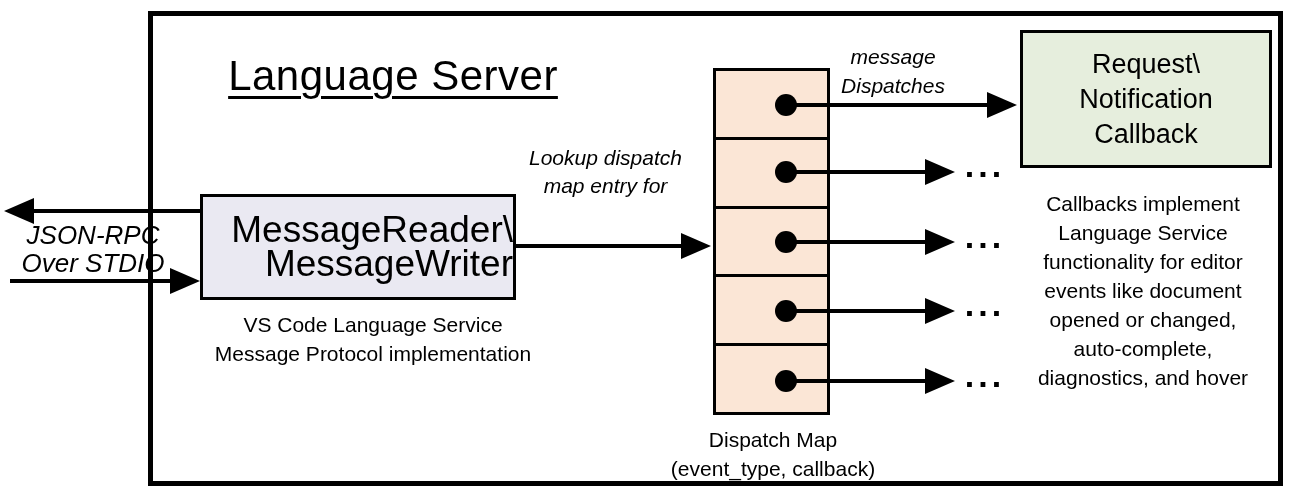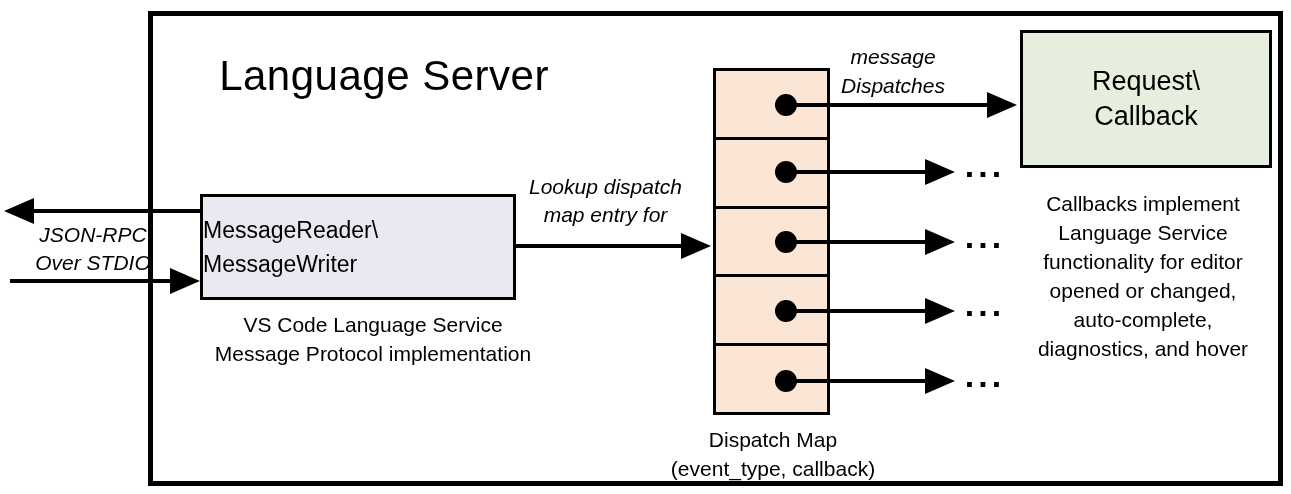--- a/index.html
+++ b/index.html
@@ -9,50 +9,51 @@
     background:#ffffff;
     font-family:"Liberation Sans", sans-serif;
     color:#000;
     overflow:hidden;
   }
   .outer-box{
     position:absolute;left:148px;top:11px;width:1135px;height:475px;
     border:5px solid #000;box-sizing:border-box;background:transparent;
   }
   .title{
-    position:absolute;left:219px;top:52px;width:330px;
+    position:absolute;left:228px;top:52px;width:330px;
     font-size:42px;line-height:48px;text-align:center;
+    text-decoration:underline;
     text-decoration-thickness:3px;
     text-underline-offset:6px;
     letter-spacing:0.5px;
   }
   .msg-box{
     position:absolute;left:200px;top:194px;width:316px;height:106px;
     background:#eae9f2;border:3px solid #000;box-sizing:border-box;
-    display:flex;flex-direction:column;align-items:flex-start;justify-content:center;
-    font-size:23px;line-height:34px;text-align:center;z-index:2;
+    display:flex;flex-direction:column;align-items:flex-end;justify-content:center;
+    font-size:37px;line-height:34px;text-align:center;z-index:2;
   }
   .cb-box{
     position:absolute;left:1020px;top:30px;width:252px;height:138px;
     background:#e6eedd;border:3px solid #000;box-sizing:border-box;
     display:flex;flex-direction:column;align-items:center;justify-content:center;
     font-size:27px;line-height:35px;text-align:center;z-index:2;
   }
   .dispatch-map{
     position:absolute;left:713px;top:68px;width:117px;height:347px;
     display:flex;flex-direction:column;z-index:2;
   }
   .dispatch-cell{
     flex:1;background:#fbe6d6;border:3px solid #000;box-sizing:border-box;
   }
   .dispatch-cell + .dispatch-cell{margin-top:-3px;}
   .lbl{position:absolute;text-align:center;z-index:6;}
   .italic{font-style:italic;}
-  .stdio-label{left:18px;top:221px;width:150px;font-size:21px;line-height:28px;}
-  .lookup-label{left:518px;top:173px;width:175px;font-size:21px;line-height:28px;}
+  .stdio-label{left:18px;top:221px;width:150px;font-size:26px;line-height:28px;}
+  .lookup-label{left:518px;top:144px;width:175px;font-size:21px;line-height:28px;}
   .dispatches-label{left:818px;top:42px;width:150px;font-size:21px;line-height:29px;}
   .msg-caption{left:203px;top:310px;width:340px;font-size:21px;line-height:29px;}
   .map-caption{left:628px;top:425px;width:290px;font-size:21px;line-height:29px;}
   .note{left:1013px;top:189px;width:260px;font-size:21px;line-height:29px;}
   .ellipsis{
     position:absolute;width:50px;text-align:center;
     font-size:34px;font-weight:700;letter-spacing:4px;line-height:34px;z-index:6;
   }
   svg.wires{position:absolute;left:0;top:0;z-index:4;pointer-events:none;}
 </style>
@@ -96,27 +97,29 @@
     <div>(event_type, callback)</div>
   </div>
 
   <div class="lbl italic dispatches-label">
     <div>message</div>
     <div>Dispatches</div>
   </div>
 
   <div class="cb-box">
     <div>Request\</div>
+    <div>Notification</div>
     <div>Callback</div>
   </div>
 
   <div class="lbl note">
     <div>Callbacks implement</div>
     <div>Language Service</div>
     <div>functionality for editor</div>
+    <div>events like document</div>
     <div>opened or changed,</div>
     <div>auto-complete,</div>
     <div>diagnostics, and hover</div>
   </div>
 
   <div class="ellipsis" style="left:960px;top:148px;">...</div>
   <div class="ellipsis" style="left:960px;top:219px;">...</div>
   <div class="ellipsis" style="left:960px;top:287px;">...</div>
   <div class="ellipsis" style="left:960px;top:358px;">...</div>
 

